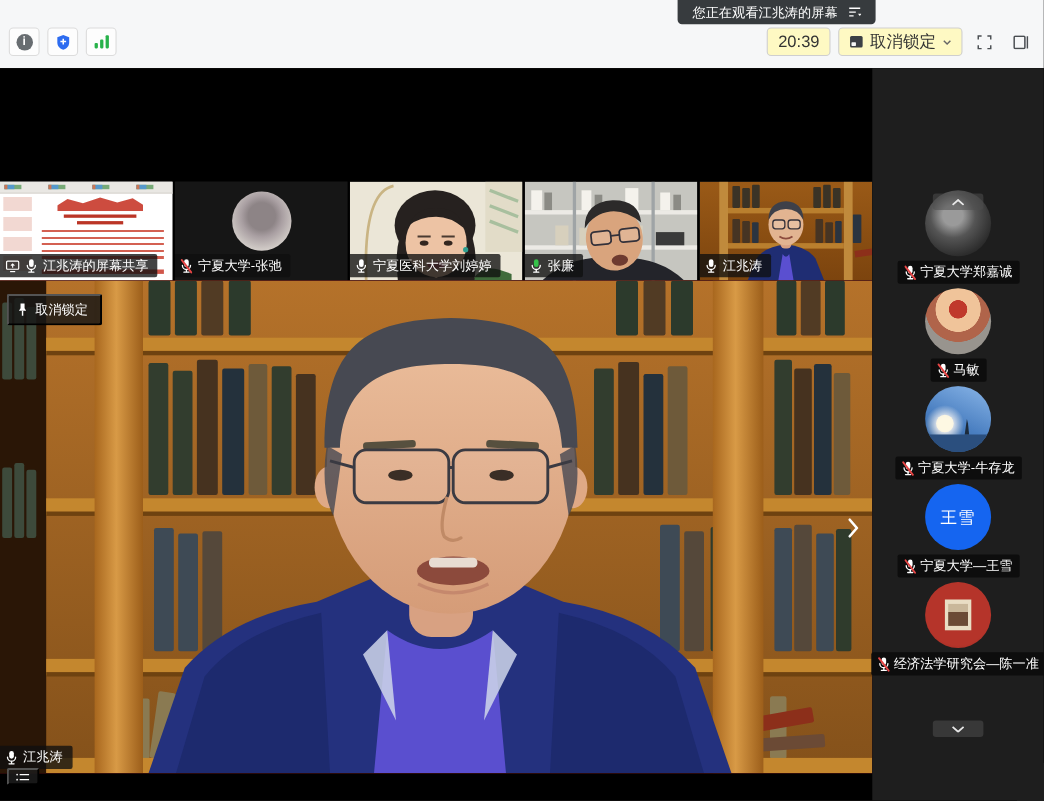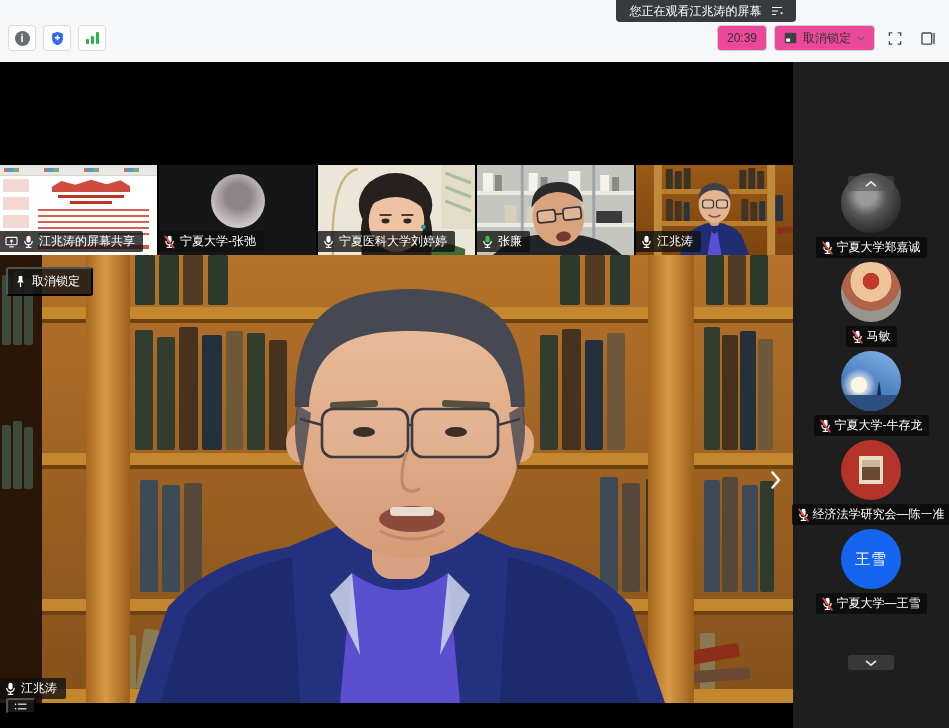--- a/index.html
+++ b/index.html
@@ -6,22 +6,22 @@
   .app{position:relative;width:949px;height:728px;overflow:hidden;background:#000;
        font-family:"Liberation Sans","DejaVu Sans",sans-serif;-webkit-font-smoothing:antialiased;}
   
   .topbar{position:absolute;top:0;left:0;width:949px;height:62px;background:#f6f7f8;
           display:flex;align-items:center;box-sizing:border-box;padding:20px 8px 6px 8px;}
   .tb-group{display:flex;align-items:center;gap:7px;}
   .tb-spacer{flex:1;}
   .tbtn{height:26px;min-width:28px;border:1px solid #dcdcdc;border-radius:4px;background:#fdfdfd;
         display:flex;align-items:center;justify-content:center;padding:0 4px;cursor:pointer;}
   .ibtn{width:26px;height:26px;display:flex;align-items:center;justify-content:center;background:transparent;border:none;cursor:pointer;}
-  .tbox{height:26px;border:1px solid #cfcfcf;border-radius:4px;background:#ec4899;
-        display:flex;align-items:center;padding:0 9px;font-size:12px;color:#333;gap:6px;box-sizing:border-box;}
+  .tbox{height:26px;border:1px solid #cfcfcf;border-radius:4px;background:#fef9c3;
+        display:flex;align-items:center;padding:0 9px;font-size:15px;color:#333;gap:6px;box-sizing:border-box;}
   .info-circle{width:15px;height:15px;border-radius:50%;background:#686d71;color:#fff;font-size:11px;
                font-weight:bold;display:flex;align-items:center;justify-content:center;font-style:normal;}
   .sig{display:flex;align-items:flex-end;gap:2px;height:12px;}
   .sig i{width:3px;background:#27b24a;border-radius:1px;display:block;}
   .sig i:nth-child(1){height:5px;} .sig i:nth-child(2){height:8px;} .sig i:nth-child(3){height:12px;}
   
   .notif{position:absolute;top:0;left:576px;width:180px;height:22px;background:rgba(44,48,52,.95);
          border-radius:0 0 4px 4px;display:flex;align-items:center;justify-content:center;gap:9px;
          color:#fff;font-size:12px;z-index:30;margin-left:40px;}
   .notif-menu{display:flex;align-items:center;gap:1px;cursor:pointer;}
@@ -537,53 +537,53 @@
                 <path class="ms" d="M1.8 7.2a4.2 4.2 0 0 0 8.4 0"></path>
                 <line class="ms" x1="6" y1="11.8" x2="6" y2="13.6"></line>
                 <line class="ms" x1="3.4" y1="14.2" x2="8.6" y2="14.2"></line>
                 <line class="slash" x1="1" y1="1.5" x2="11" y2="14.5"></line>
               </svg>
             <span>宁夏大学-牛存龙</span>
           </div>
         </div>
 
         <div class="pentry">
+          <div class="pavatar av-wang">
+            <span>王雪</span>
+          </div>
+          <div class="plabel">
+            <svg class="mic muted" viewBox="0 0 12 16" width="11" height="14">
+                <rect class="mb" x="3.6" y="0.8" width="4.8" height="8" rx="2.4"></rect>
+                <path class="ms" d="M1.8 7.2a4.2 4.2 0 0 0 8.4 0"></path>
+                <line class="ms" x1="6" y1="11.8" x2="6" y2="13.6"></line>
+                <line class="ms" x1="3.4" y1="14.2" x2="8.6" y2="14.2"></line>
+                <line class="slash" x1="1" y1="1.5" x2="11" y2="14.5"></line>
+              </svg>
+            <span>宁夏大学—王雪</span>
+          </div>
+        </div>
+
+        <div class="pentry">
           <div class="pavatar av-chen">
               <span class="frame">
                 <i></i>
               </span>
             </div>
           <div class="plabel">
             <svg class="mic muted" viewBox="0 0 12 16" width="11" height="14">
                 <rect class="mb" x="3.6" y="0.8" width="4.8" height="8" rx="2.4"></rect>
                 <path class="ms" d="M1.8 7.2a4.2 4.2 0 0 0 8.4 0"></path>
                 <line class="ms" x1="6" y1="11.8" x2="6" y2="13.6"></line>
                 <line class="ms" x1="3.4" y1="14.2" x2="8.6" y2="14.2"></line>
                 <line class="slash" x1="1" y1="1.5" x2="11" y2="14.5"></line>
               </svg>
             <span>经济法学研究会—陈一准</span>
           </div>
         </div>
 
-        <div class="pentry">
-          <div class="pavatar av-wang">
-            <span>王雪</span>
-          </div>
-          <div class="plabel">
-            <svg class="mic muted" viewBox="0 0 12 16" width="11" height="14">
-                <rect class="mb" x="3.6" y="0.8" width="4.8" height="8" rx="2.4"></rect>
-                <path class="ms" d="M1.8 7.2a4.2 4.2 0 0 0 8.4 0"></path>
-                <line class="ms" x1="6" y1="11.8" x2="6" y2="13.6"></line>
-                <line class="ms" x1="3.4" y1="14.2" x2="8.6" y2="14.2"></line>
-                <line class="slash" x1="1" y1="1.5" x2="11" y2="14.5"></line>
-              </svg>
-            <span>宁夏大学—王雪</span>
-          </div>
-        </div>
-
       </div>
 
       <button class="scrollbtn scroll-down">
         <svg viewBox="0 0 12 6" width="12" height="6" fill="none" stroke="#e8e8e8" stroke-width="1.6">
             <path d="M1 .8 6 5.2 11 .8"></path>
           </svg>
       </button>
     </div>
 
   </div>

